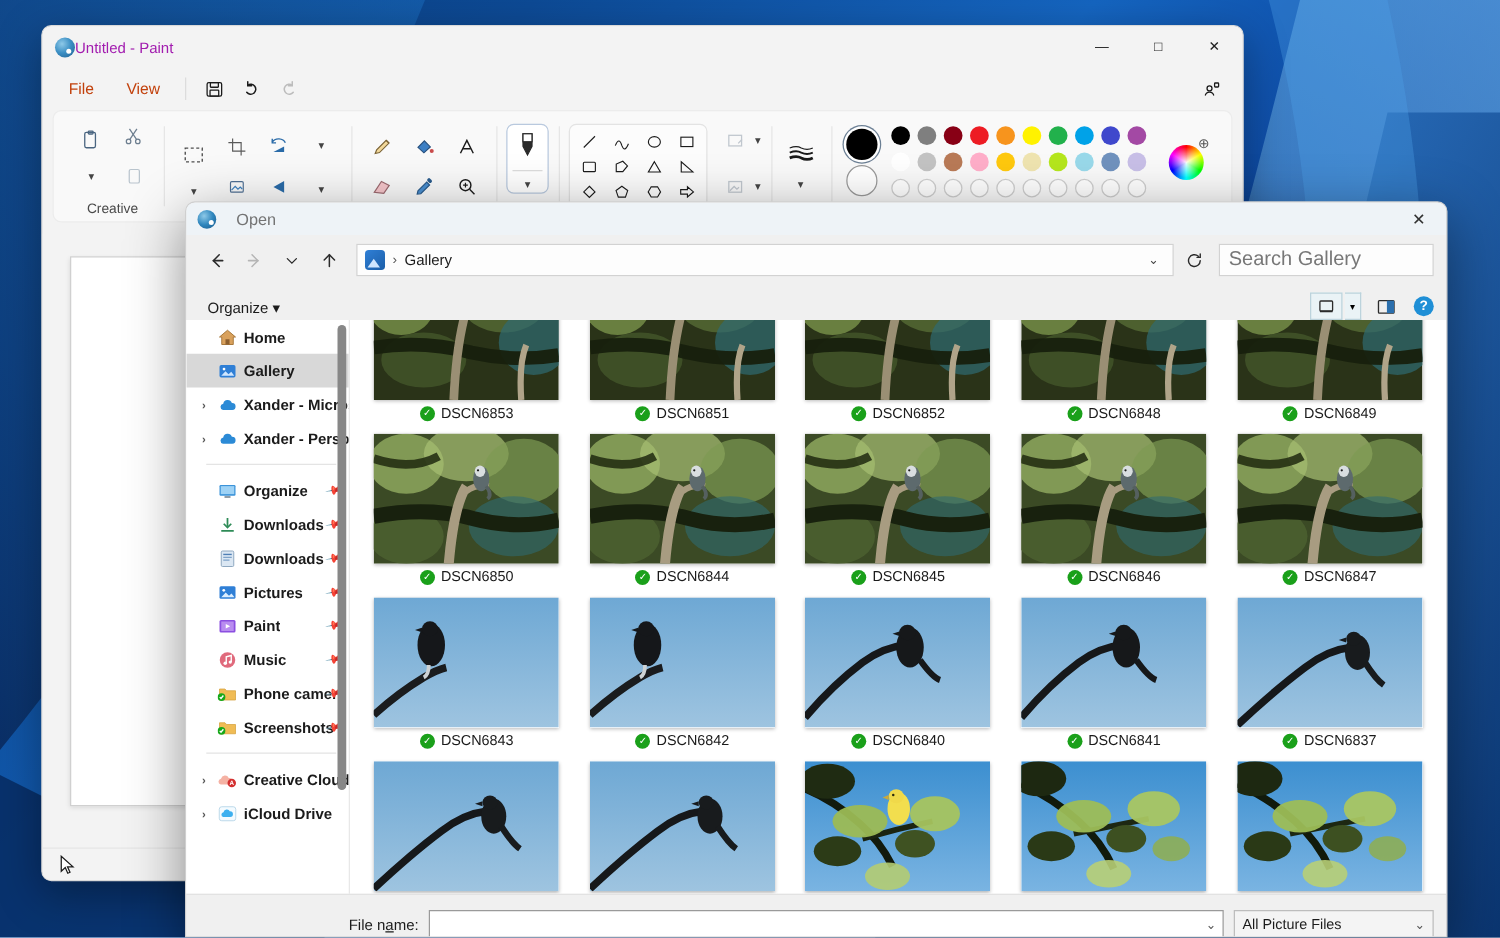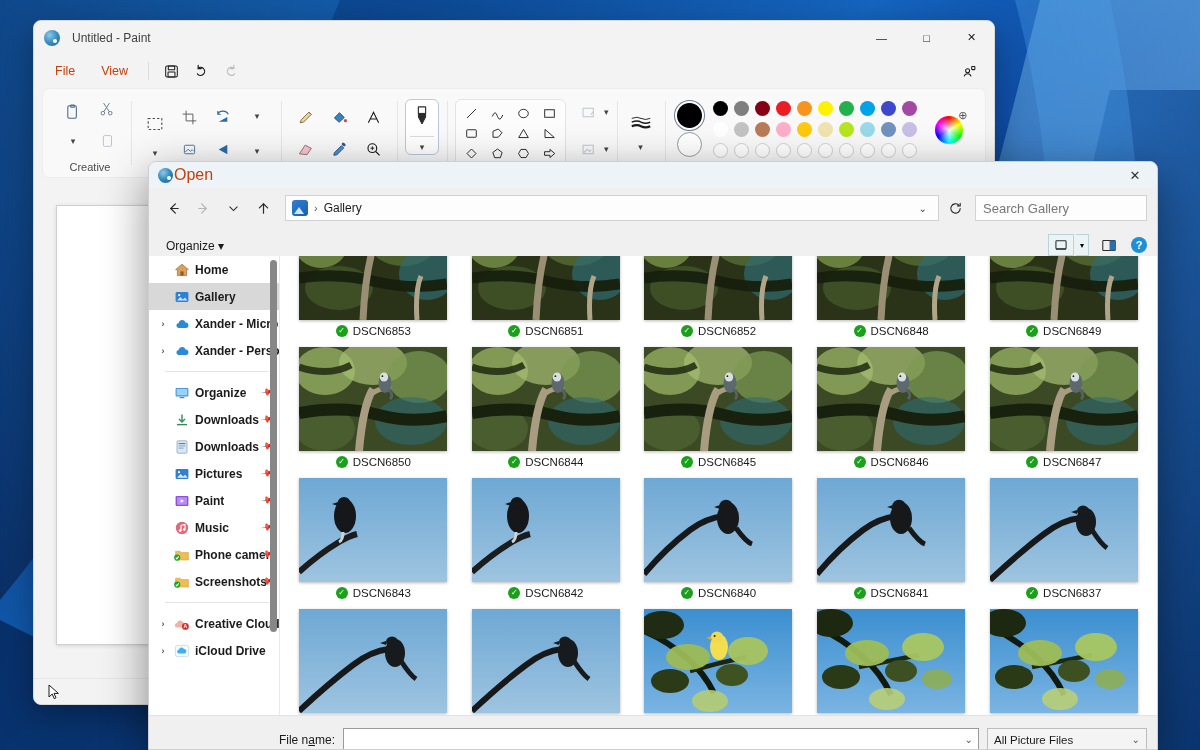--- a/index.html
+++ b/index.html
@@ -36,21 +36,21 @@
   .paint-app-icon {
     width: 16px; height: 16px; border-radius: 50%;
     background: radial-gradient(circle at 35% 32%, #8ec9e8 0%, #3b8fc4 48%, #1f5d8e 100%);
     position: relative; flex: 0 0 auto;
   }
   .paint-app-icon::after {
     content:""; position:absolute; width:4px; height:4px; border-radius:50%;
     background:#fff; right:3px; bottom:3px;
   }
   .paint-title {
-    font-size: 12px; color: #404040; margin-left: 12px;
+    font-size: 12px; color: #a21caf; 
   }
   .win-controls { position: absolute; right: 0; top: 0; display: flex; height: 33px; }
   .win-btn {
     width: 45px; height: 33px; display: flex; align-items: center; justify-content: center;
     font-size: 11px; color: #202020;
   }
 
   
   .paint-menu {
     height: 34px; display: flex; align-items: center; gap: 0; padding: 0 8px;
@@ -158,21 +158,21 @@
   .dlg-titlebar {
     height: 26px; background: #eef3f7; display: flex; align-items: center;
     padding-left: 9px; position: relative;
   }
   .dlg-icon {
     width: 15px; height: 15px; border-radius: 50%;
     background: radial-gradient(circle at 35% 32%, #8ec9e8 0%, #2f86bd 50%, #1a5687 100%);
     position: relative;
   }
   .dlg-icon::after { content:""; position:absolute; width:4px;height:4px;border-radius:50%;background:#fff;right:2px;bottom:3px;}
-  .dlg-title { font-size: 16px; color: #c2410c; margin-left: 1px; }
+  .dlg-title { font-size: 13px; color: #737373; margin-left: 16px; }
   .dlg-close {
     position: absolute; right: 0; top: 0; width: 44px; height: 26px;
     display: flex; align-items: center; justify-content: center; font-size: 13px; color: #333;
   }
 
   .dlg-navbar {
     height: 40px; background: #f0f0f0; display: flex; align-items: center;
     padding: 0 10px; gap: 2px;
   }
   .nav-btn {
@@ -194,21 +194,21 @@
     border-left:5px solid transparent;border-right:5px solid transparent;border-bottom:7px solid #cfe6ff;
   }
   .addr-crumb { font-size: 12px; color: #1b1b1b; }
   .addr-sep { font-size: 11px; color: #555; }
   .addr-chev { margin-left: auto; font-size: 10px; color: #444; padding: 0 5px;}
   .searchbox {
     width: 172px; height: 26px; background: #fdfdfd; border: 1px solid #d2d2d2;
     display: flex; align-items: center; padding: 0 7px; margin-left: 4px;
   }
   .searchbox input {
-    border: 0; outline: 0; flex: 1; font-size: 13px; color: #15803d;
+    border: 0; outline: 0; flex: 1; font-size: 16px; color: #15803d;
     background: transparent; font-family: "Liberation Sans", sans-serif;
   }
   .searchbox input::placeholder { color: #777; }
 
   .dlg-toolbar {
     height: 28px; background: #f0f0f0; display: flex; align-items: flex-end;
     padding: 0 10px; position: relative;
   }
   .organize { font-size: 12px; color: #1b1b1b; padding: 3px 7px; border-radius: 3px; }
   .tb-right { position: absolute; right: 10px; display: flex; align-items: center; gap: 2px; }

